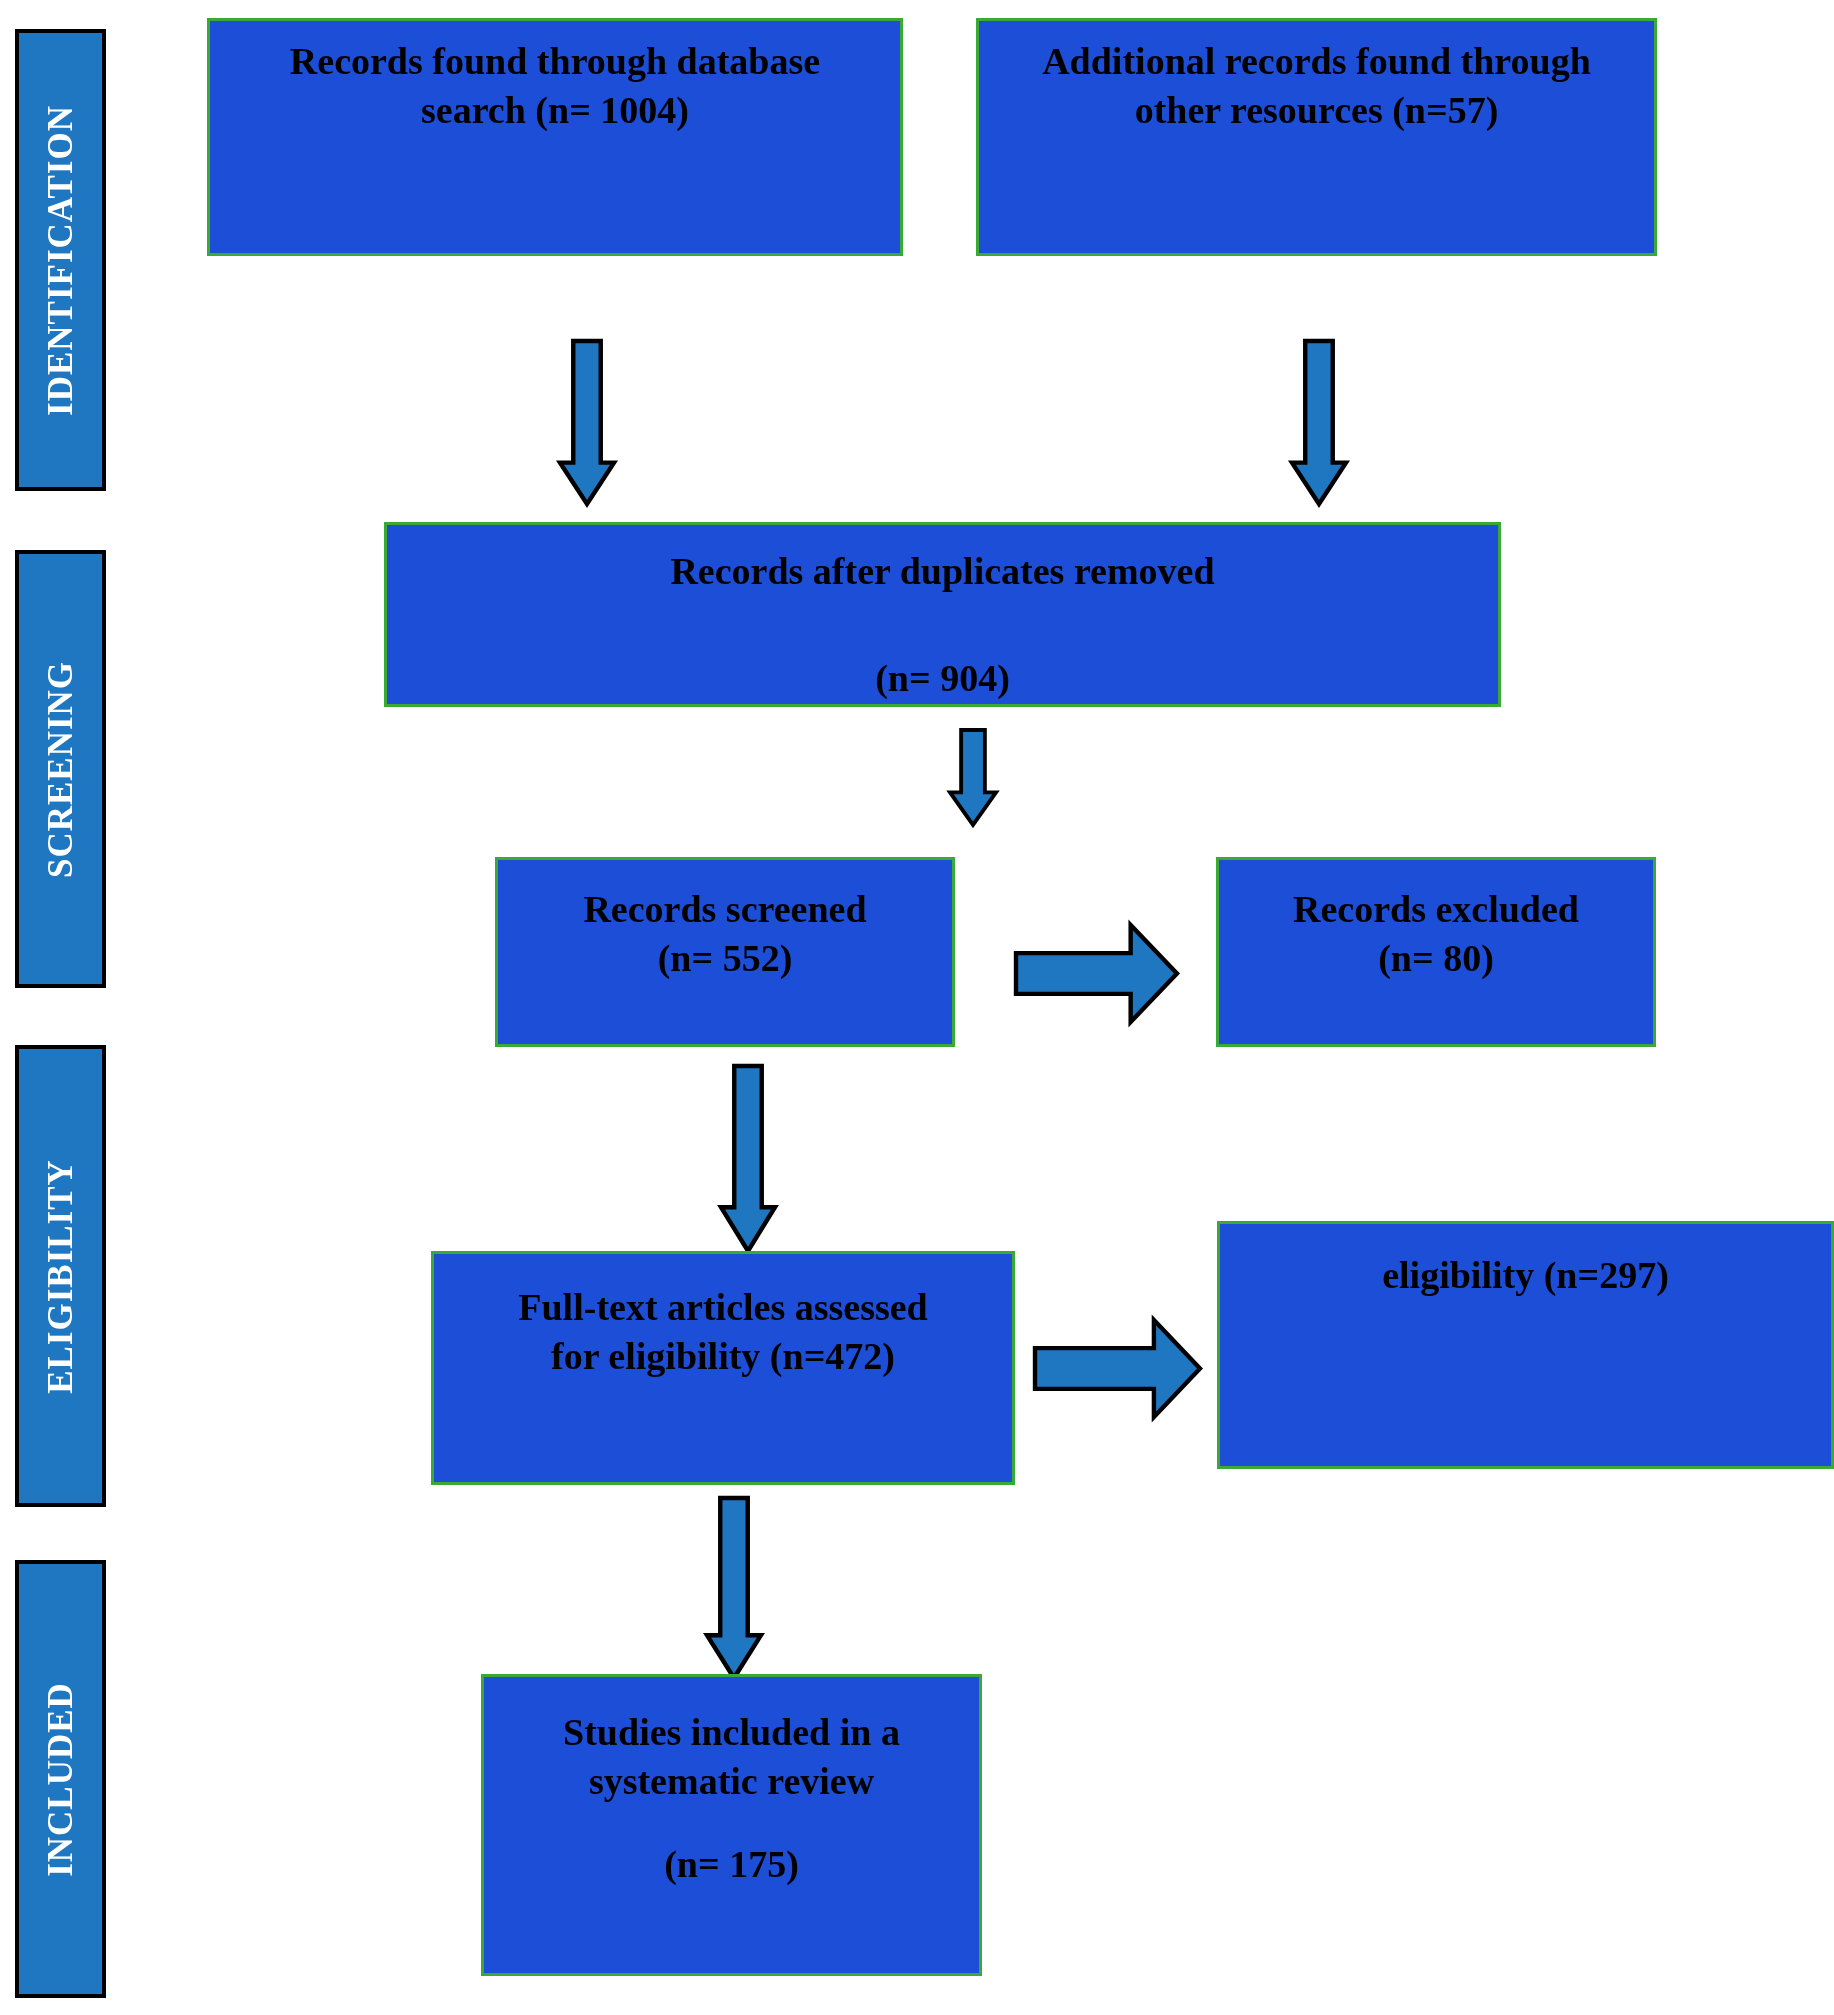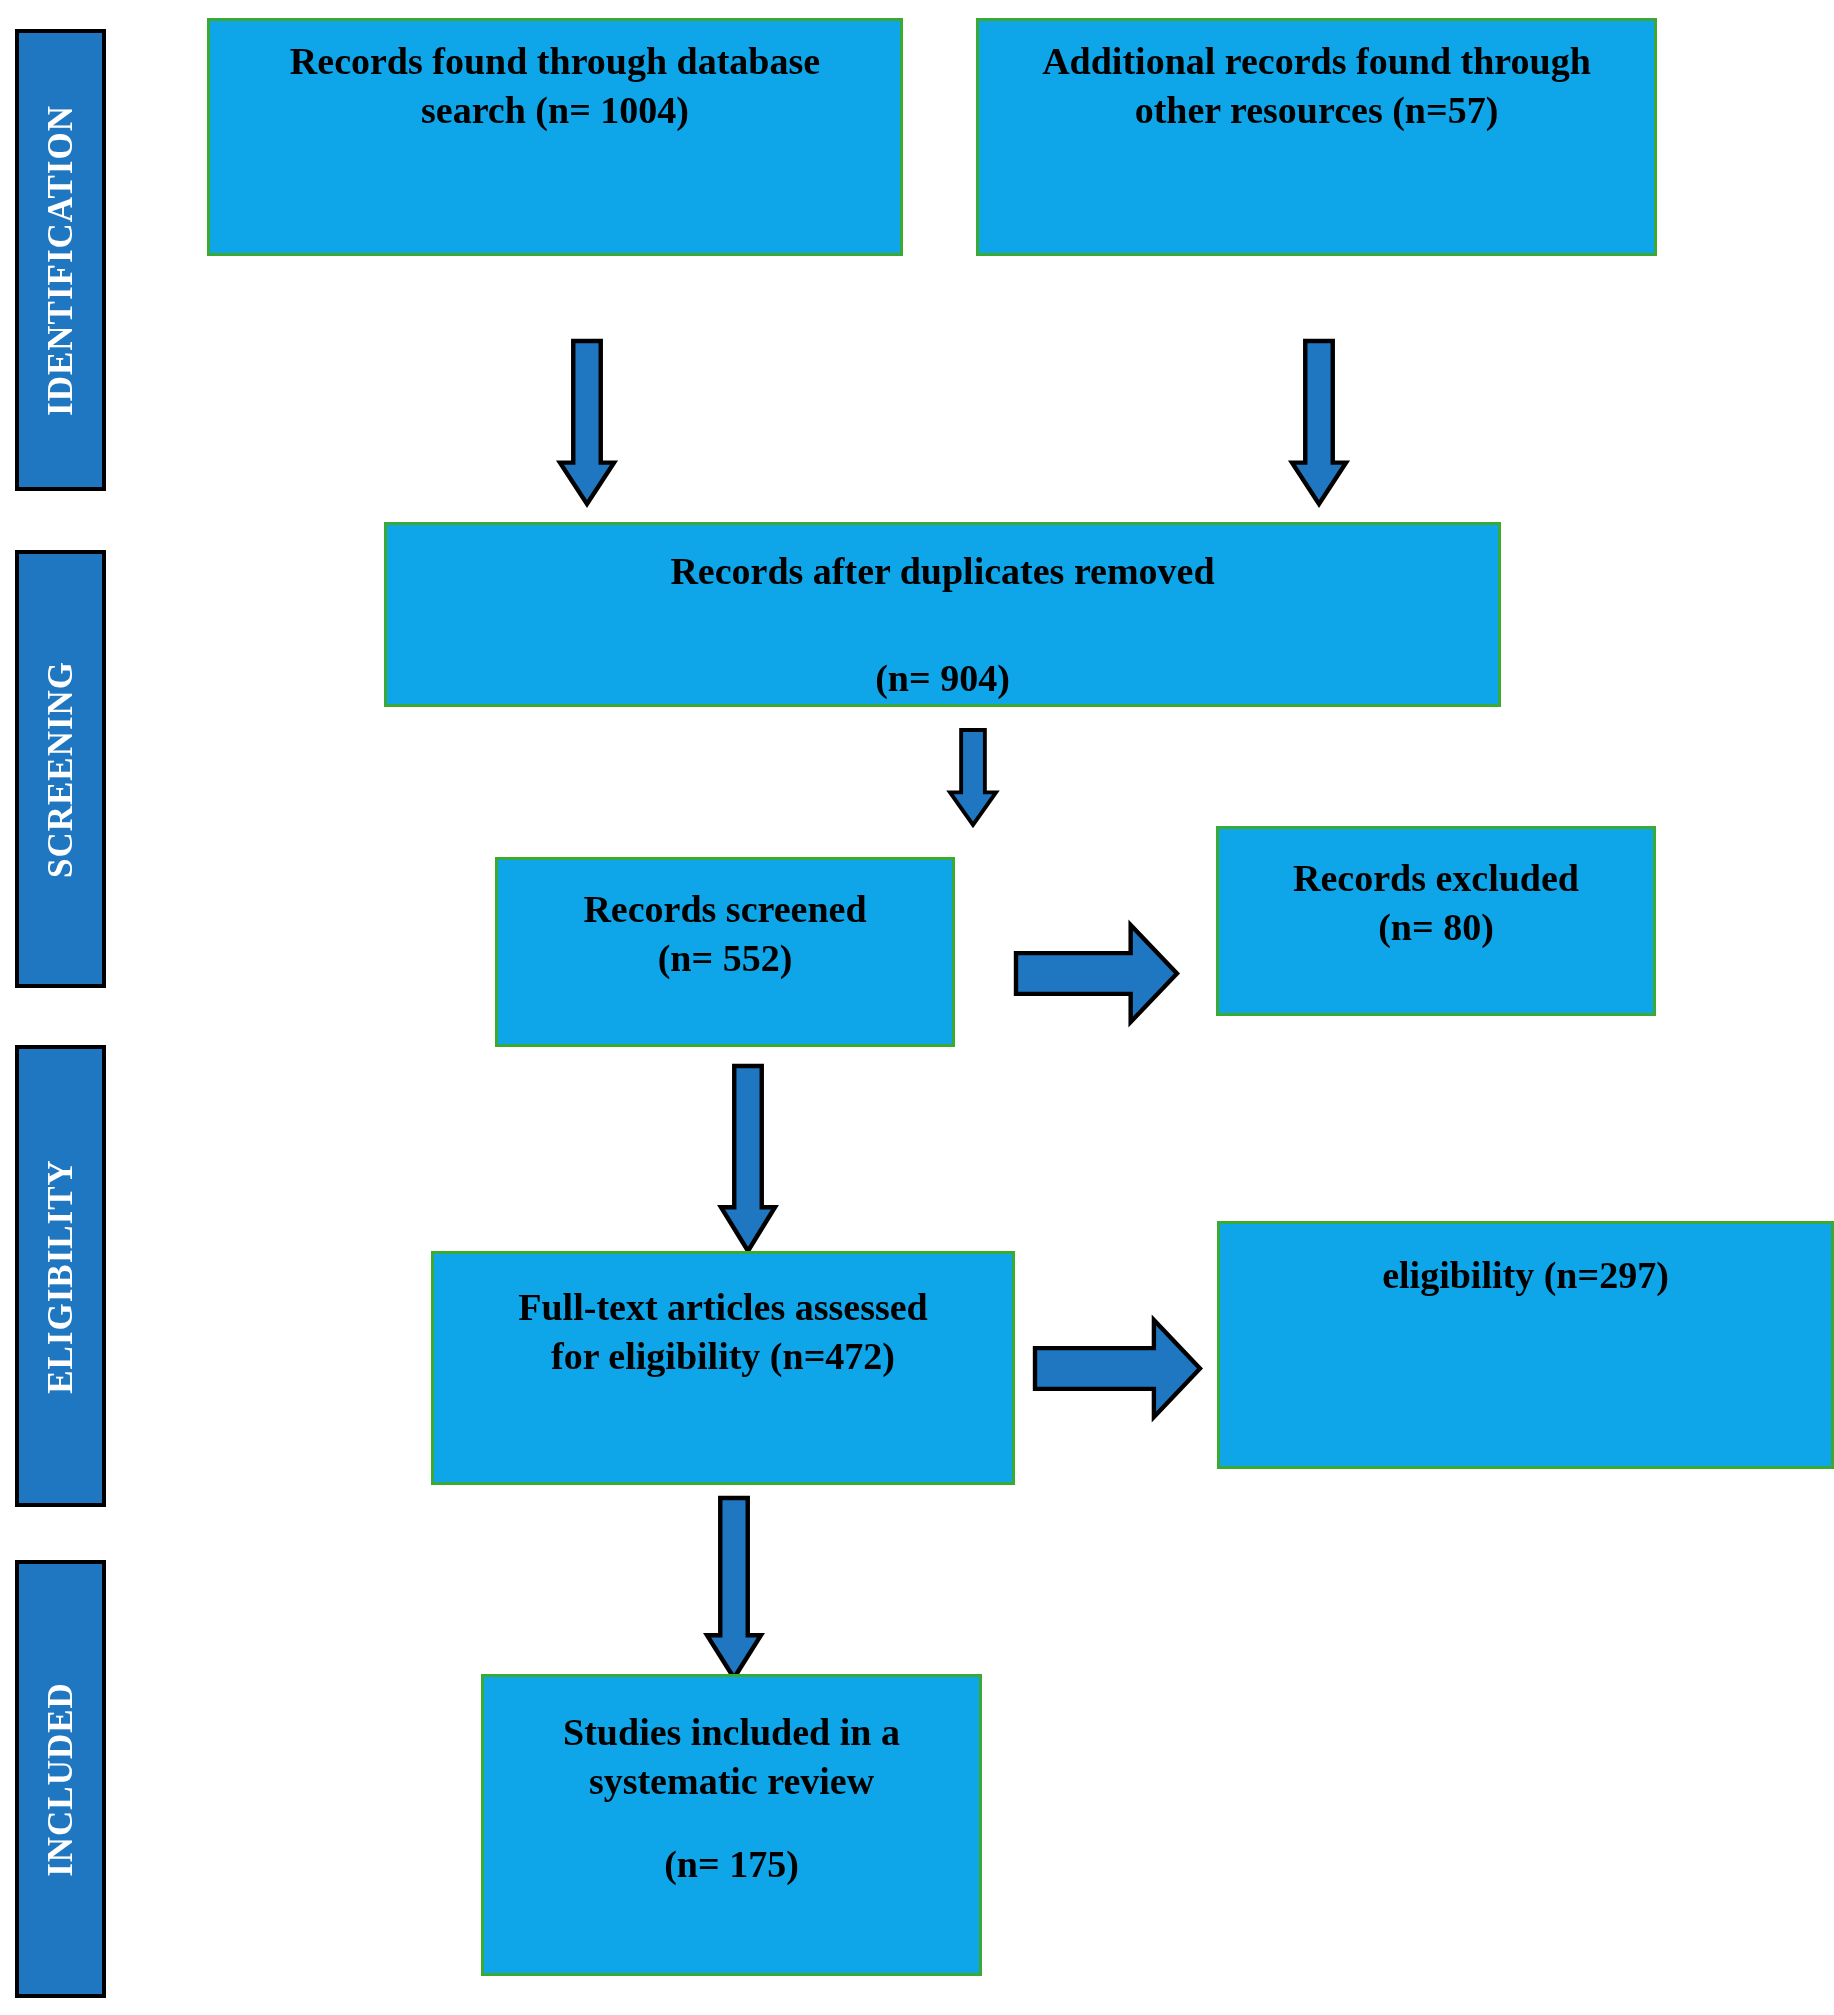--- a/index.html
+++ b/index.html
@@ -33,21 +33,21 @@
     letter-spacing: 1px;
     white-space: nowrap;
     transform: rotate(-90deg);
     transform-origin: center center;
     line-height: 1;
   }
 
   
   .flow-box {
     position: absolute;
-    background: #0ea5e9;
+    background: #1d4ed8;
     border: 3.4px solid #3BAA35;
     box-sizing: border-box;
     display: flex;
     flex-direction: column;
     align-items: center;
     padding-top: 16.5px;
   }
   .flow-box .line {
     font-weight: bold;
     font-size: 38px;
@@ -129,21 +129,21 @@
     <div class="line">Records screened</div>
     <div class="line">(n= 552)</div>
   </div>
 
   <div class="arrow" style="left:1016px; top:925px; width:161px; height:97px;">
     <svg viewBox="0 0 330 200" preserveAspectRatio="none">
       <polygon points="0,58 235,58 235,0 330,100 235,200 235,142 0,142" fill="#1F77C1" stroke="#000000" stroke-width="9"></polygon>
     </svg>
   </div>
 
-  <div class="flow-box" style="left:1216px; top:826px; width:440px; height:190px; padding-top:25px;font-family:Liberation Serif, serif;">
+  <div class="flow-box" style="left:1216px; top:857px; width:440px; height:190px; padding-top:25px;font-family:Liberation Serif, serif;">
     <div class="line">Records excluded</div>
     <div class="line">(n= 80)</div>
   </div>
 
   <div class="arrow" style="left:721px; top:1066px; width:54px; height:185px;">
     <svg viewBox="0 0 110 380" preserveAspectRatio="none">
       <polygon points="27,0 83,0 83,290 110,290 55,380 0,290 27,290" fill="#1F77C1" stroke="#000000" stroke-width="9"></polygon>
     </svg>
   </div>
 

